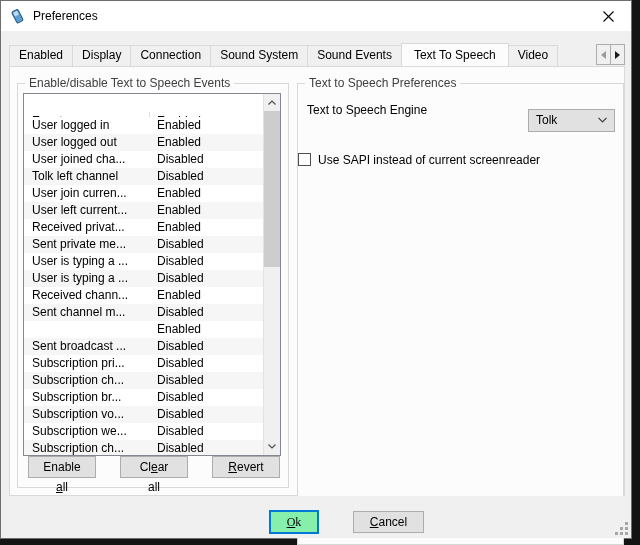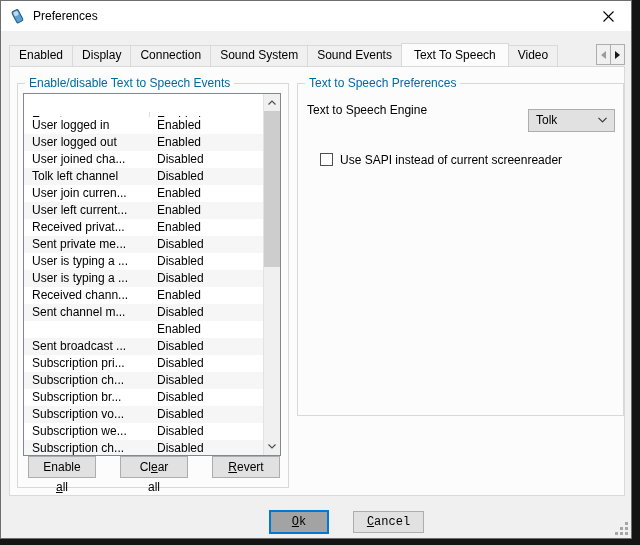--- a/index.html
+++ b/index.html
@@ -54,24 +54,24 @@
   .tri { width: 0; height: 0; border-style: solid; }
   .tri-left  { border-width: 4px 5px 4px 0; border-color: transparent #9b9b9b transparent transparent; }
   .tri-right { border-width: 4px 0 4px 5px; border-color: transparent transparent transparent #1a1a1a; }
   
   .pane {
     position: absolute; left: 8px; top: 65px; width: 616px; height: 430px;
     background: #fcfcfc; border: 1px solid #d9d9d9;
   }
   .groupbox { position: absolute; border: 1px solid #d8d8d8; background: #fcfcfc; }
   .gb-left  { left: 7px;  top: 16px; width: 272px; height: 405px; }
-  .gb-right { left: 287px; top: 16px; width: 327px; height: 333px; }
+  .gb-right { left: 287px; top: 16px; width: 327px; height: 462px; }
   .gb-title {
     position: absolute; top: -8px; left: 7px; background: #fcfcfc;
-    padding: 0 4px; white-space: nowrap; color: #0369a1;
+    padding: 0 4px; white-space: nowrap; color: #404040;
   }
   
   .listview {
     position: absolute; left: 5px; top: 9px; width: 258px; height: 363px;
     background: #ffffff; border: 1px solid #828790; overflow: hidden;
   }
   .lv-header {
     position: absolute; left: 0; top: 0; right: 17px; height: 22px;
     background: #ffffff; border-bottom: 1px solid #dcdcdc; margin-top: 16px;
   }
@@ -105,35 +105,35 @@
   
   .engine-row {
     position: absolute; left: 9px; right: 8px; top: 14px; height: 24px;
     display: flex; align-items: center; justify-content: space-between;
   }
   .combobox {
     width: 87px; height: 23px; background: #e1e1e1; border: 1px solid #adadad;
     display: flex; align-items: center; justify-content: space-between; padding: 0 7px; margin-top: 20px;
   }
   .checkbox-row {
-    position: absolute; left: 22px; top: 68px; height: 15px;
+    position: absolute; left: 0; top: 68px; height: 15px;
     display: flex; align-items: center; gap: 7px;
   }
   .checkbox { width: 13px; height: 13px; background: #ffffff; border: 1px solid #4f4f4f; }
   
   .footer { position: absolute; left: 0; top: 495px; right: 0; bottom: 0; background: #f0f0f0; }
   .btn-ok {
-    position: absolute; left: 268px; top: 14px; width: 60px; height: 24px;
-    background: #a3a3a3; border: 2px solid #0078d7; line-height: 20px;
-    font-family: Liberation Mono, monospace; font-size: 12px; text-align: center;
+    position: absolute; left: 268px; top: 14px; width: 50px; height: 24px;
+    background: #86efac; border: 2px solid #0078d7; line-height: 20px;
+    font-family: Liberation Serif, serif; font-size: 12px; text-align: center;
   }
   .btn-cancel {
     position: absolute; left: 352px; top: 15px; width: 71px; height: 22px;
     background: #e1e1e1; border: 1px solid #adadad; line-height: 20px;
-    font-family: Liberation Mono, monospace; font-size: 12px; text-align: center;
+    font-family: Liberation Sans, sans-serif; font-size: 12px; text-align: center;
   }
   .resize-grip { position: absolute; right: 3px; bottom: 3px; width: 14px; height: 14px; }
   .resize-grip i { position: absolute; width: 3px; height: 3px; background: #a6a6a6; }
   .g1 { right: 0; bottom: 0; } .g2 { right: 5px; bottom: 0; } .g3 { right: 0; bottom: 5px; }
   .g4 { right: 10px; bottom: 0; } .g5 { right: 0; bottom: 10px; } .g6 { right: 5px; bottom: 5px; }
 </style>
 </head>
 <body>
 
 <div class="window">

